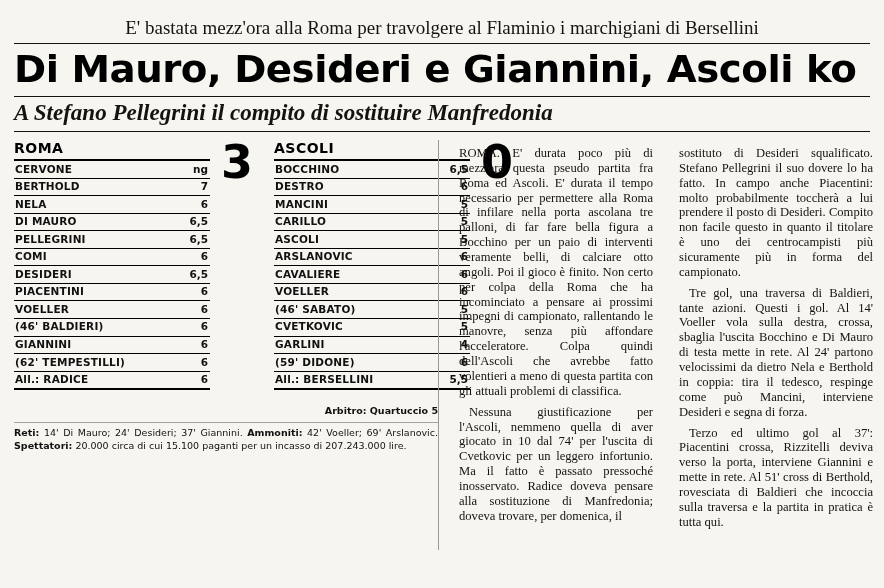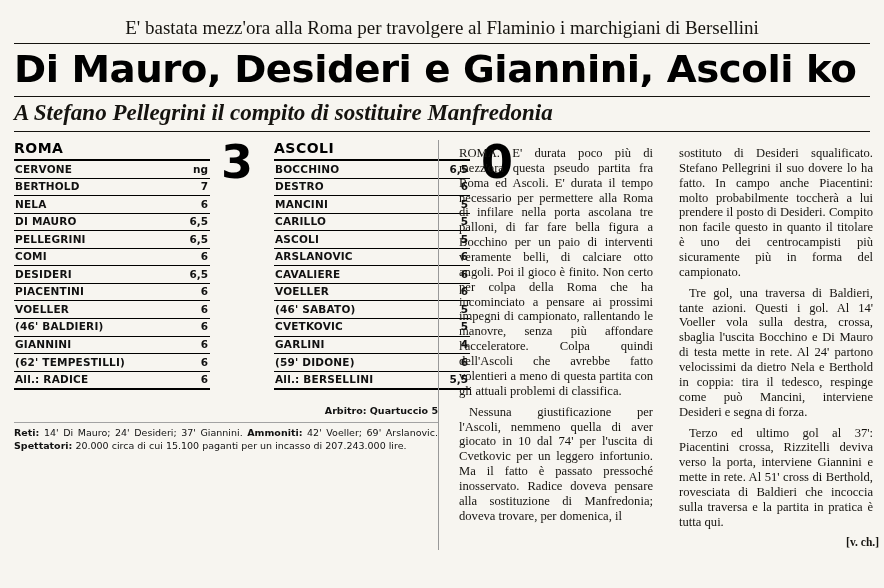--- a/index.html
+++ b/index.html
@@ -348,18 +348,17 @@
 
     <div class="col-art">
       <div class="art-col">
         <p class="first lead">ROMA. E' durata poco più di mezz'ora questa pseudo partita fra Roma ed Ascoli. E' durata il tempo necessario per permettere alla Roma di infilare nella porta ascolana tre palloni, di far fare bella figura a Bocchino per un paio di interventi veramente belli, di calciare otto angoli. Poi il gioco è finito. Non certo per colpa della Roma che ha incominciato a pensare ai prossimi impegni di campionato, rallentando le manovre, senza più affondare l'acceleratore. Colpa quindi dell'Ascoli che avrebbe fatto volentieri a meno di questa partita con gli attuali problemi di classifica.</p>
         <p>Nessuna giustificazione per l'Ascoli, nemmeno quella di aver giocato in 10 dal 74' per l'uscita di Cvetkovic per un leggero infortunio. Ma il fatto è passato pressoché inosservato. Radice doveva pensare alla sostituzione di Manfredonia; doveva trovare, per domenica, il</p>
       </div>
       <div class="art-col">
         <p class="first">sostituto di Desideri squalificato. Stefano Pellegrini il suo dovere lo ha fatto. In campo anche Piacentini: molto probabilmente toccherà a lui prendere il posto di Desideri. Compito non facile questo in quanto il titolare è uno dei centrocampisti più sicuramente più in forma del campionato.</p>
         <p>Tre gol, una traversa di Baldieri, tante azioni. Questi i gol. Al 14' Voeller vola sulla destra, crossa, sbaglia l'uscita Bocchino e Di Mauro di testa mette in rete. Al 24' partono velocissimi da dietro Nela e Berthold in coppia: tira il tedesco, respinge come può Mancini, interviene Desideri e segna di forza.</p>
         <p>Terzo ed ultimo gol al 37': Piacentini crossa, Rizzitelli deviva verso la porta, interviene Giannini e mette in rete. Al 51' cross di Berthold, rovesciata di Baldieri che incoccia sulla traversa e la partita in pratica è tutta qui.</p>
-        <div class="sig">[v. ch.]</div>
       </div>
     </div>
 
   </div>
 </div>
 
 </body></html>

